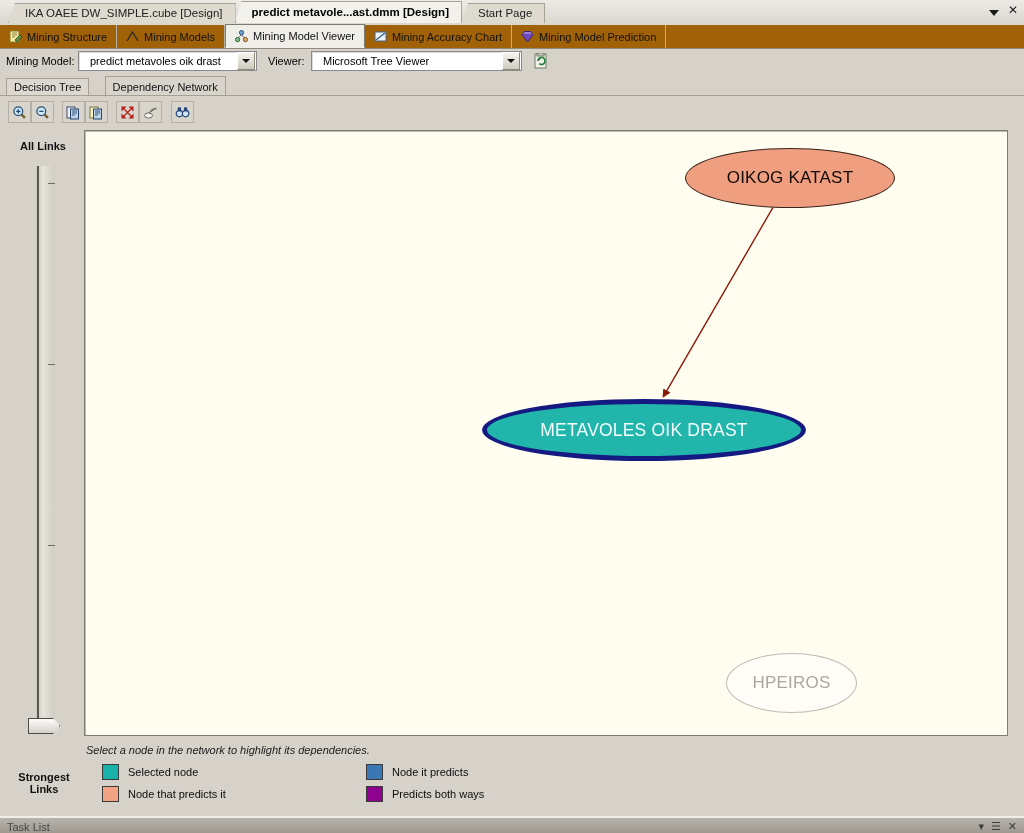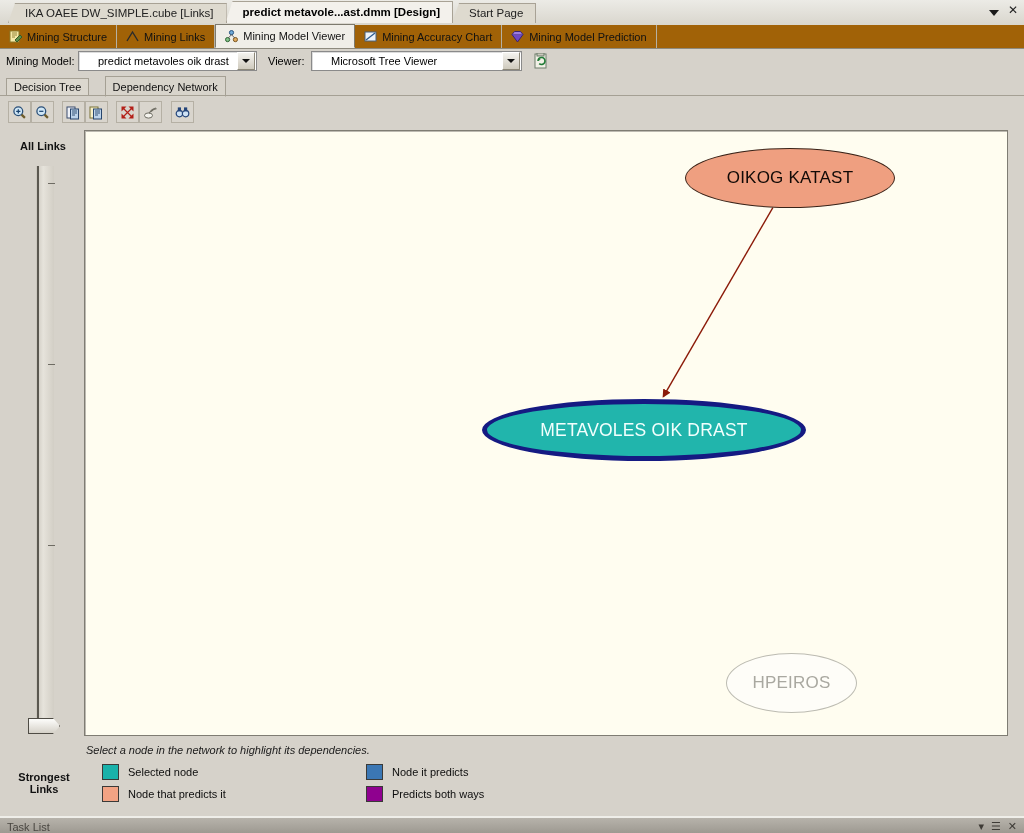--- a/index.html
+++ b/index.html
@@ -33,21 +33,21 @@
     border-right:1px solid #b5b0a3;color:#111;white-space:nowrap;}
   .destab.active{background:#f0eee8;border:1px solid #7d7a6e;border-bottom:1px solid #f0eee8;
     border-top:1px solid #7d7a6e;margin-top:-1px;font-weight:normal;}
   .micon{width:13px;height:13px;display:inline-block;position:relative;flex:0 0 13px;}
 
   
   .modelrow{position:absolute;left:0;top:49px;width:1024px;height:27px;}
   .lbl{position:absolute;font-size:11px;color:#000;top:6px;}
   .combo{position:absolute;top:2px;height:18px;background:#fff;border:1px solid #8a8a8a;
     box-shadow:inset 1px 1px 0 #dcdcdc;display:flex;align-items:center;}
-  .combo .ctext{flex:1;padding-left:19px;font-size:11px;white-space:nowrap;overflow:hidden;}
+  .combo .ctext{flex:1;padding-left:11px;font-size:11px;white-space:nowrap;overflow:hidden;}
   .cbtn{width:16px;height:16px;margin:0 1px 0 0;background:linear-gradient(#f4f3ef,#cfcabd);
     border:1px solid #8d8878;border-top-color:#fff;border-left-color:#fff;
     display:flex;align-items:center;justify-content:center;}
   .cbtn i{width:0;height:0;border-left:4px solid transparent;border-right:4px solid transparent;border-top:4px solid #111;}
   .refreshbtn{position:absolute;left:532px;top:2px;width:19px;height:19px;
     display:flex;align-items:center;justify-content:center;}
 
   
   .viewertabs{position:absolute;left:0;top:78px;width:1024px;height:18px;}
   .vtab{position:absolute;top:0;height:17px;line-height:17px;padding:0 7px;font-size:11px;
@@ -104,21 +104,21 @@
   .tasklabel{position:absolute;left:7px;top:3px;font-size:11px;color:#494641;}
   .taskbtns{position:absolute;right:7px;top:2px;display:flex;gap:7px;align-items:center;color:#3e3b36;font-size:11px;}
 </style>
 </head>
 <body>
 
 <div class="app">
 
   <div class="doctabbar">
     <div class="doctabs" id="doctabs">
-        <div class="dtab"><span>IKA OAEE DW_SIMPLE.cube [Links]</span></div>
+        <div class="dtab"><span>IKA OAEE DW_SIMPLE.cube [Design]</span></div>
         <div class="dtab active"><span>predict metavole...ast.dmm [Design]</span></div>
         <div class="dtab"><span>Start Page</span></div>
       </div>
     <div class="winbtns">
       <div class="caret-d"></div>
       <div class="winbtn">✕</div>
     </div>
   </div>
 
   <div class="destabbar" id="destabs">
@@ -127,21 +127,21 @@
             <rect x="1" y="1" width="9" height="11" fill="#f5e9a8" stroke="#8a7a2c"></rect>
             <path d="M3 3h5M3 5h5M3 7h3" stroke="#8a7a2c" stroke-width="0.9"></path>
             <path d="M6 10l5-5 2 2-5 5z" fill="#5f8f4a" stroke="#355c29"></path>
           </svg></span>
         <span>Mining Structure</span>
       </div>
       <div class="destab">
         <span class="micon"><svg width="13" height="13" viewBox="0 0 13 13">
             <path d="M1 11L6.5 2 12 11" fill="none" stroke="#2b2b2b" stroke-width="1.4"></path>
           </svg></span>
-        <span>Mining Links</span>
+        <span>Mining Models</span>
       </div>
       <div class="destab active">
         <span class="micon"><svg width="13" height="13" viewBox="0 0 13 13">
             <circle cx="6.5" cy="2.6" r="2.1" fill="#6fa9d8" stroke="#2a5580"></circle>
             <circle cx="2.6" cy="9.6" r="2.1" fill="#84c08a" stroke="#2f6434"></circle>
             <circle cx="10.4" cy="9.6" r="2.1" fill="#dfa85e" stroke="#7b561f"></circle>
             <path d="M6.5 4.7L3.3 8M6.5 4.7L9.7 8" stroke="#555" stroke-width="0.9"></path>
           </svg></span>
         <span>Mining Model Viewer</span>
       </div>

